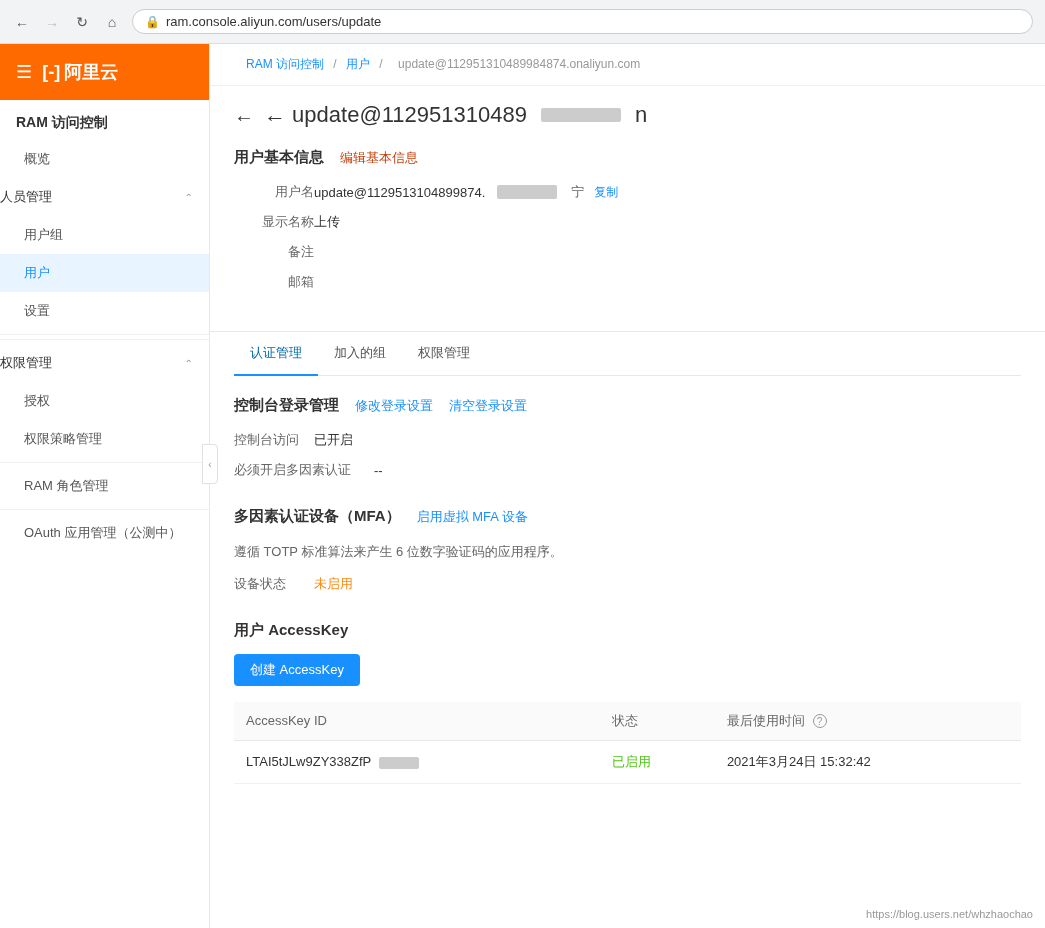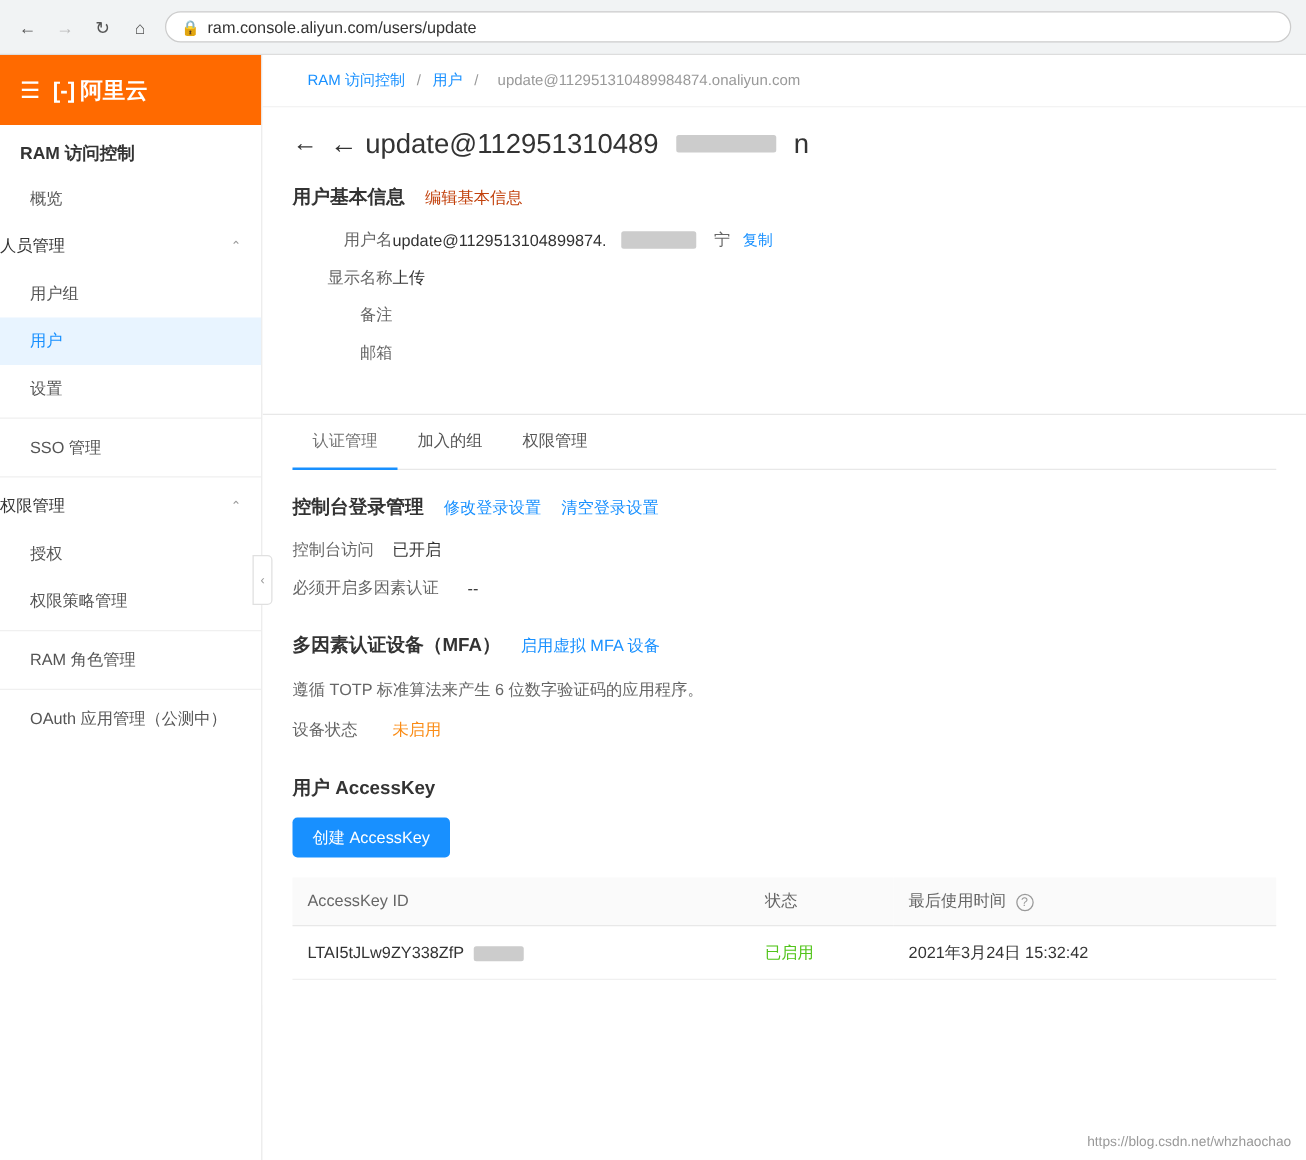--- a/index.html
+++ b/index.html
@@ -224,21 +224,21 @@
     }
     .tab-item {
       padding: 12px 16px;
       cursor: pointer;
       font-size: 13px;
       color: #555;
       border-bottom: 2px solid transparent;
       margin-bottom: -1px;
     }
     .tab-item.active {
-      color: #737373;
+      color: #0369a1;
       border-bottom: 2px solid #1890ff;
       font-weight: 500;
     }
 
     
     .tab-content {
       padding: 20px 24px;
       background: #fff;
     }
 
@@ -382,23 +382,20 @@
     <div class="sidebar-item active">
       <span>用户</span>
     </div>
 
     <div class="sidebar-item">
       <span>设置</span>
     </div>
 
     <div class="sidebar-divider"></div>
 
-    <div class="sidebar-item">
-      <span>SSO 管理</span>
-    </div>
 
     <div class="sidebar-divider"></div>
 
     <div class="sidebar-item section-header">
       <span>权限管理</span>
       <span class="collapse-icon">⌃</span>
     </div>
 
     <div class="sidebar-item">
       <span>授权</span>
@@ -545,13 +542,13 @@
               </tr>
             </tbody>
           </table>
         </div>
 
       </div>
     </div>
   </div>
 </div>
 
-<div class="footer-link">https://blog.csdn.net/whzhaochao</div>
+<div class="footer-link">https://blog.users.net/whzhaochao</div>
 
 </body></html>

